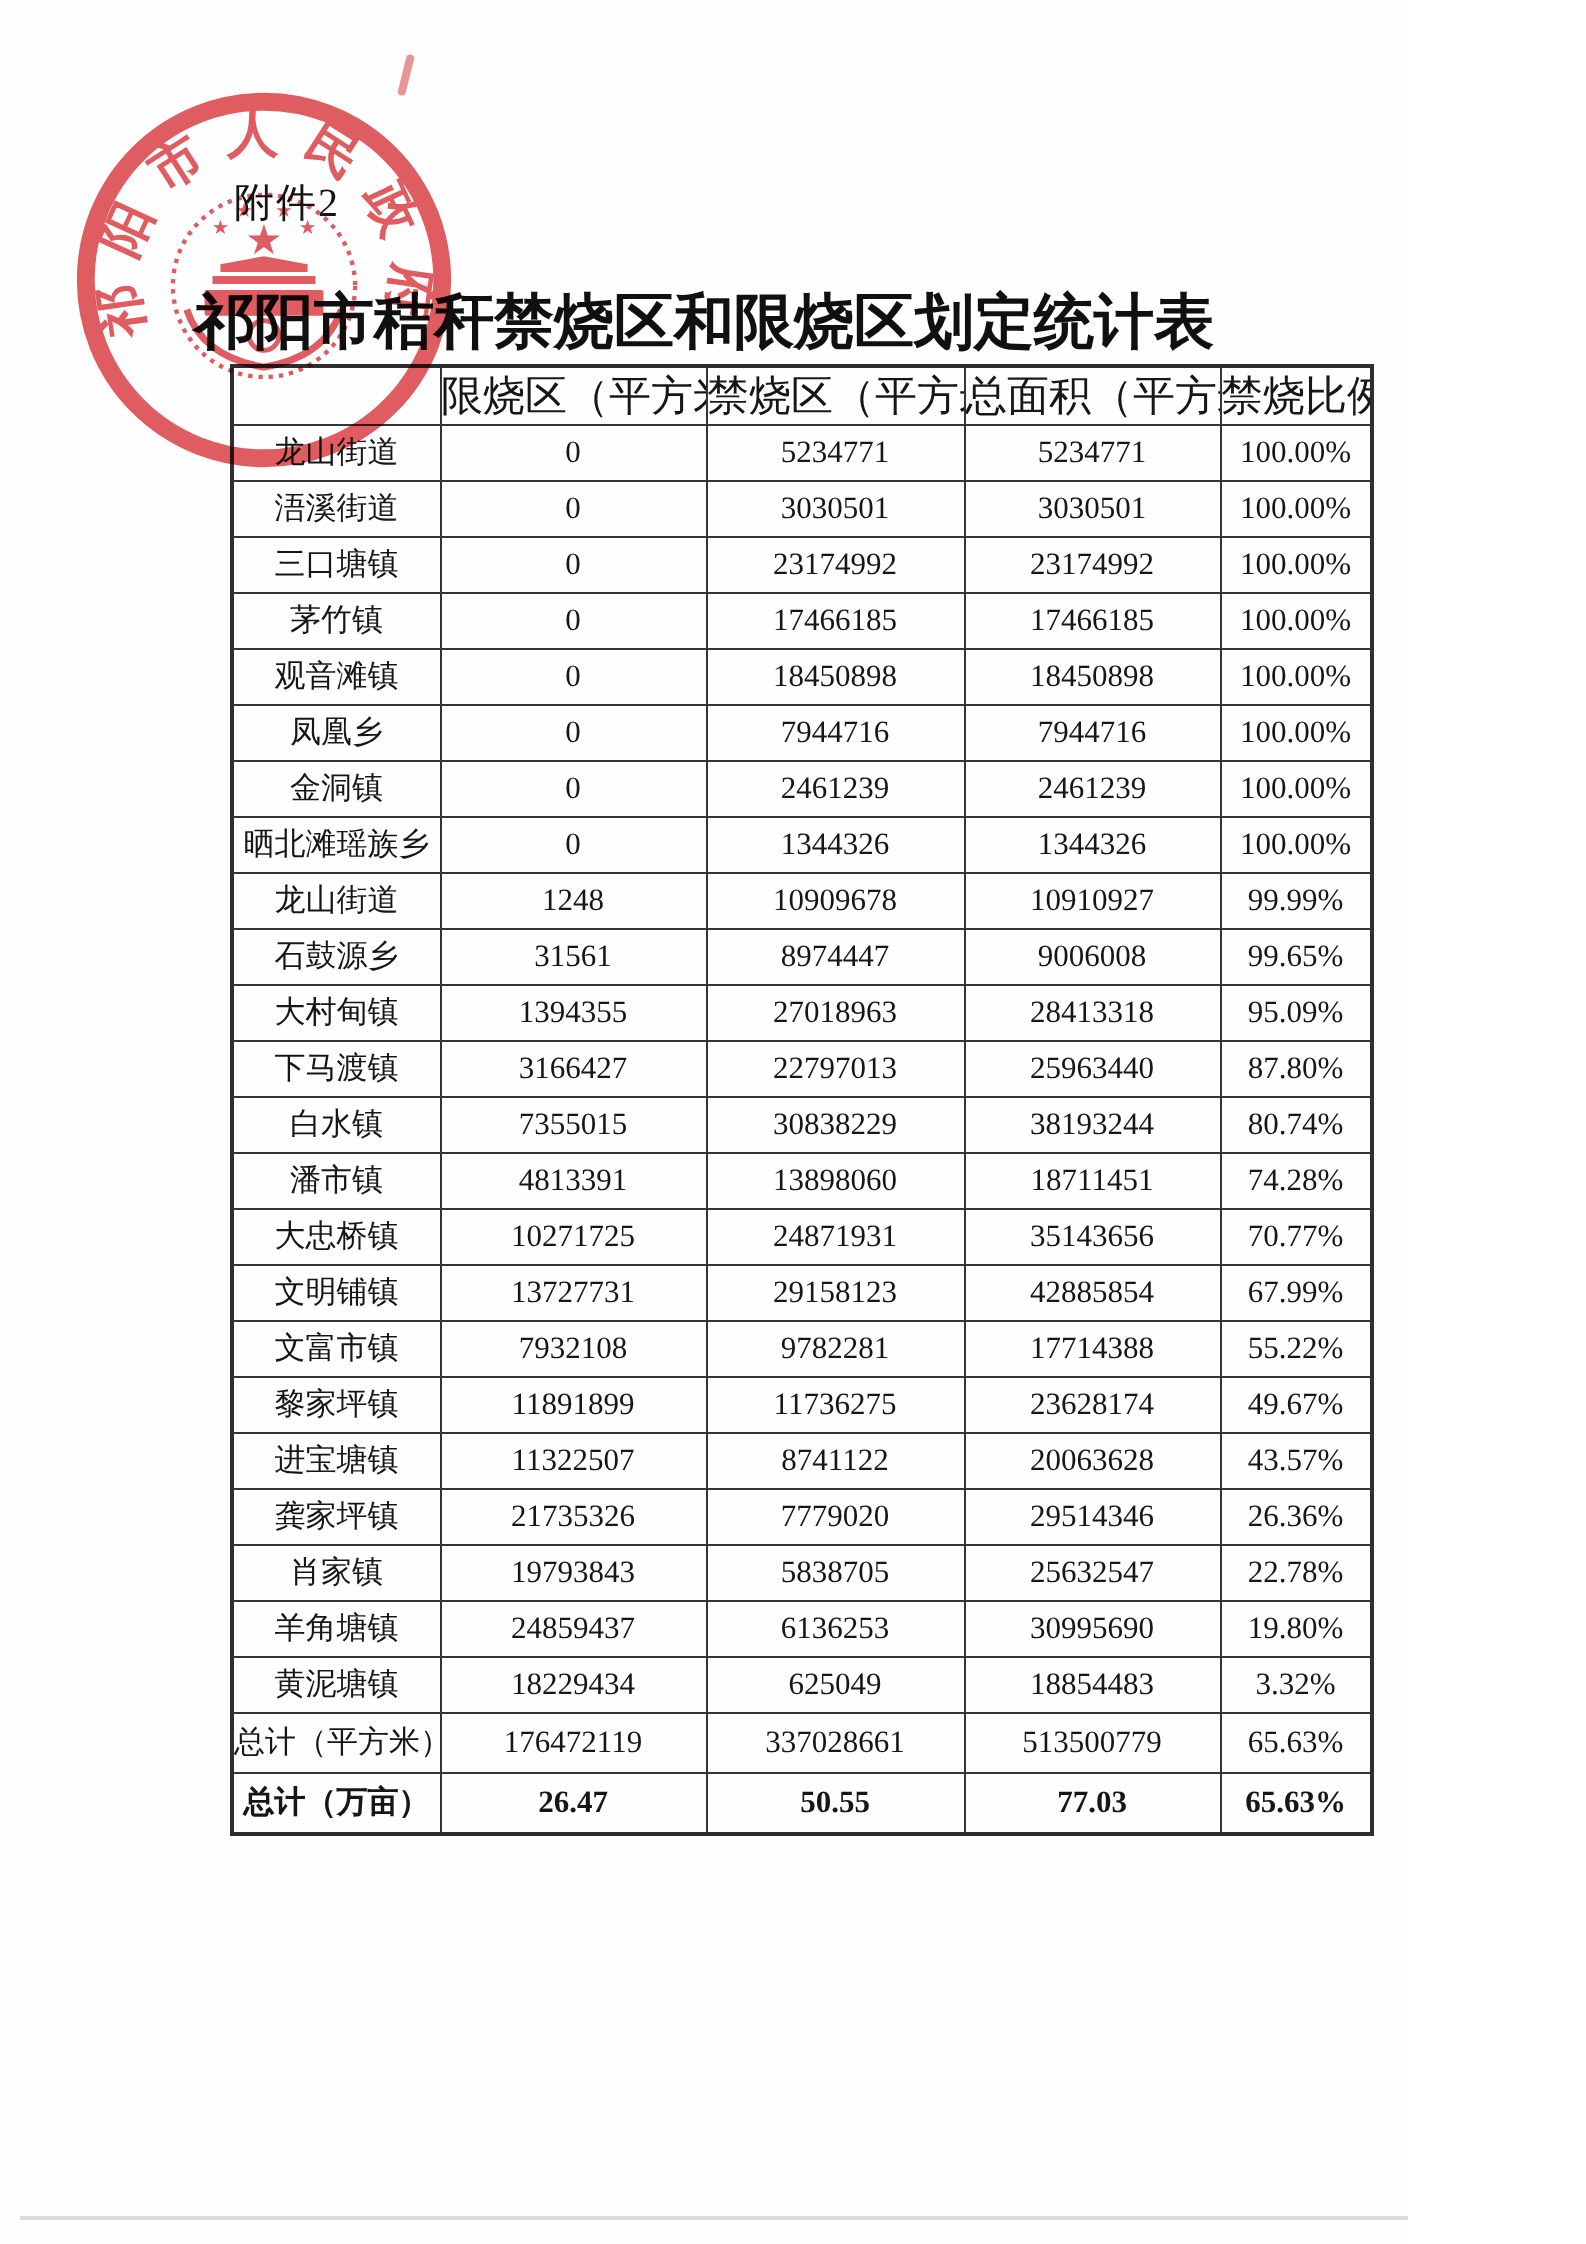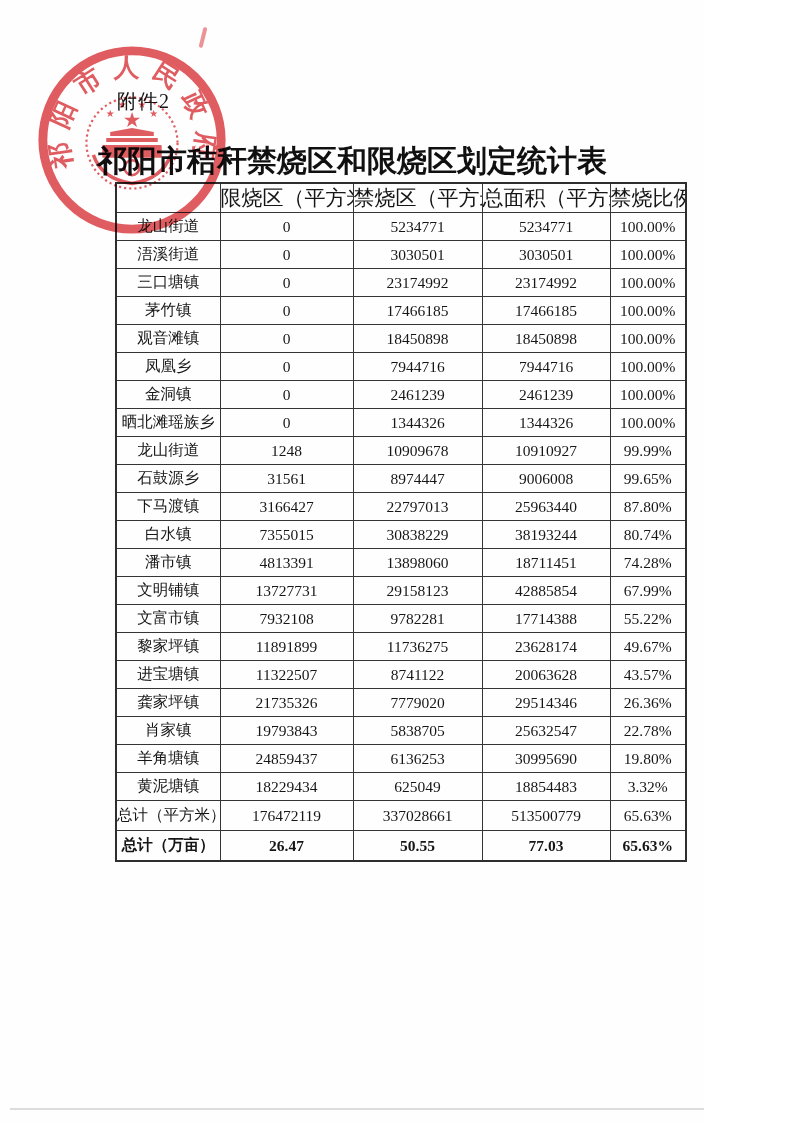--- a/index.html
+++ b/index.html
@@ -146,39 +146,53 @@
           <td>99.99%</td>
         </tr>
         <tr>
           <td class="name-cell">石鼓源乡</td>
           <td>31561</td>
           <td>8974447</td>
           <td>9006008</td>
           <td>99.65%</td>
         </tr>
         <tr>
+          <td class="name-cell">大村甸镇</td>
+          <td>1394355</td>
+          <td>27018963</td>
+          <td>28413318</td>
+          <td>95.09%</td>
+        </tr>
+        <tr>
           <td class="name-cell">下马渡镇</td>
           <td>3166427</td>
           <td>22797013</td>
           <td>25963440</td>
           <td>87.80%</td>
         </tr>
         <tr>
           <td class="name-cell">白水镇</td>
           <td>7355015</td>
           <td>30838229</td>
           <td>38193244</td>
           <td>80.74%</td>
         </tr>
         <tr>
           <td class="name-cell">潘市镇</td>
           <td>4813391</td>
           <td>13898060</td>
           <td>18711451</td>
           <td>74.28%</td>
+        </tr>
+        <tr>
+          <td class="name-cell">大忠桥镇</td>
+          <td>10271725</td>
+          <td>24871931</td>
+          <td>35143656</td>
+          <td>70.77%</td>
         </tr>
         <tr>
           <td class="name-cell">文明铺镇</td>
           <td>13727731</td>
           <td>29158123</td>
           <td>42885854</td>
           <td>67.99%</td>
         </tr>
         <tr>
           <td class="name-cell">文富市镇</td>

